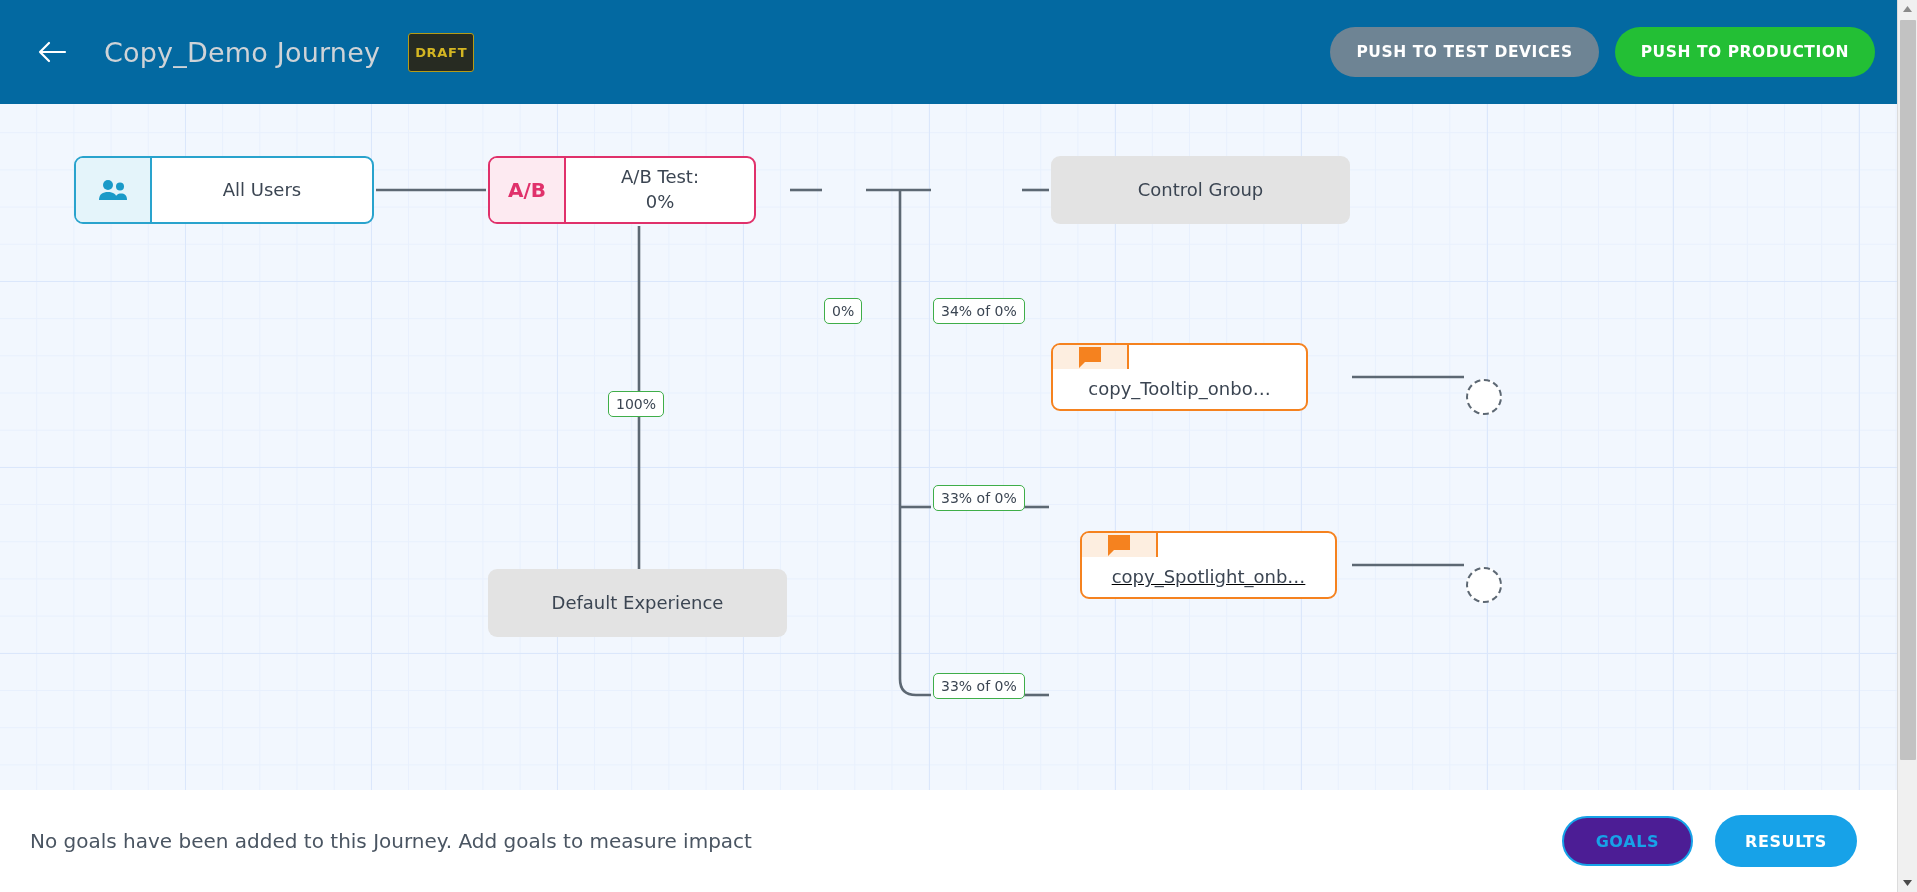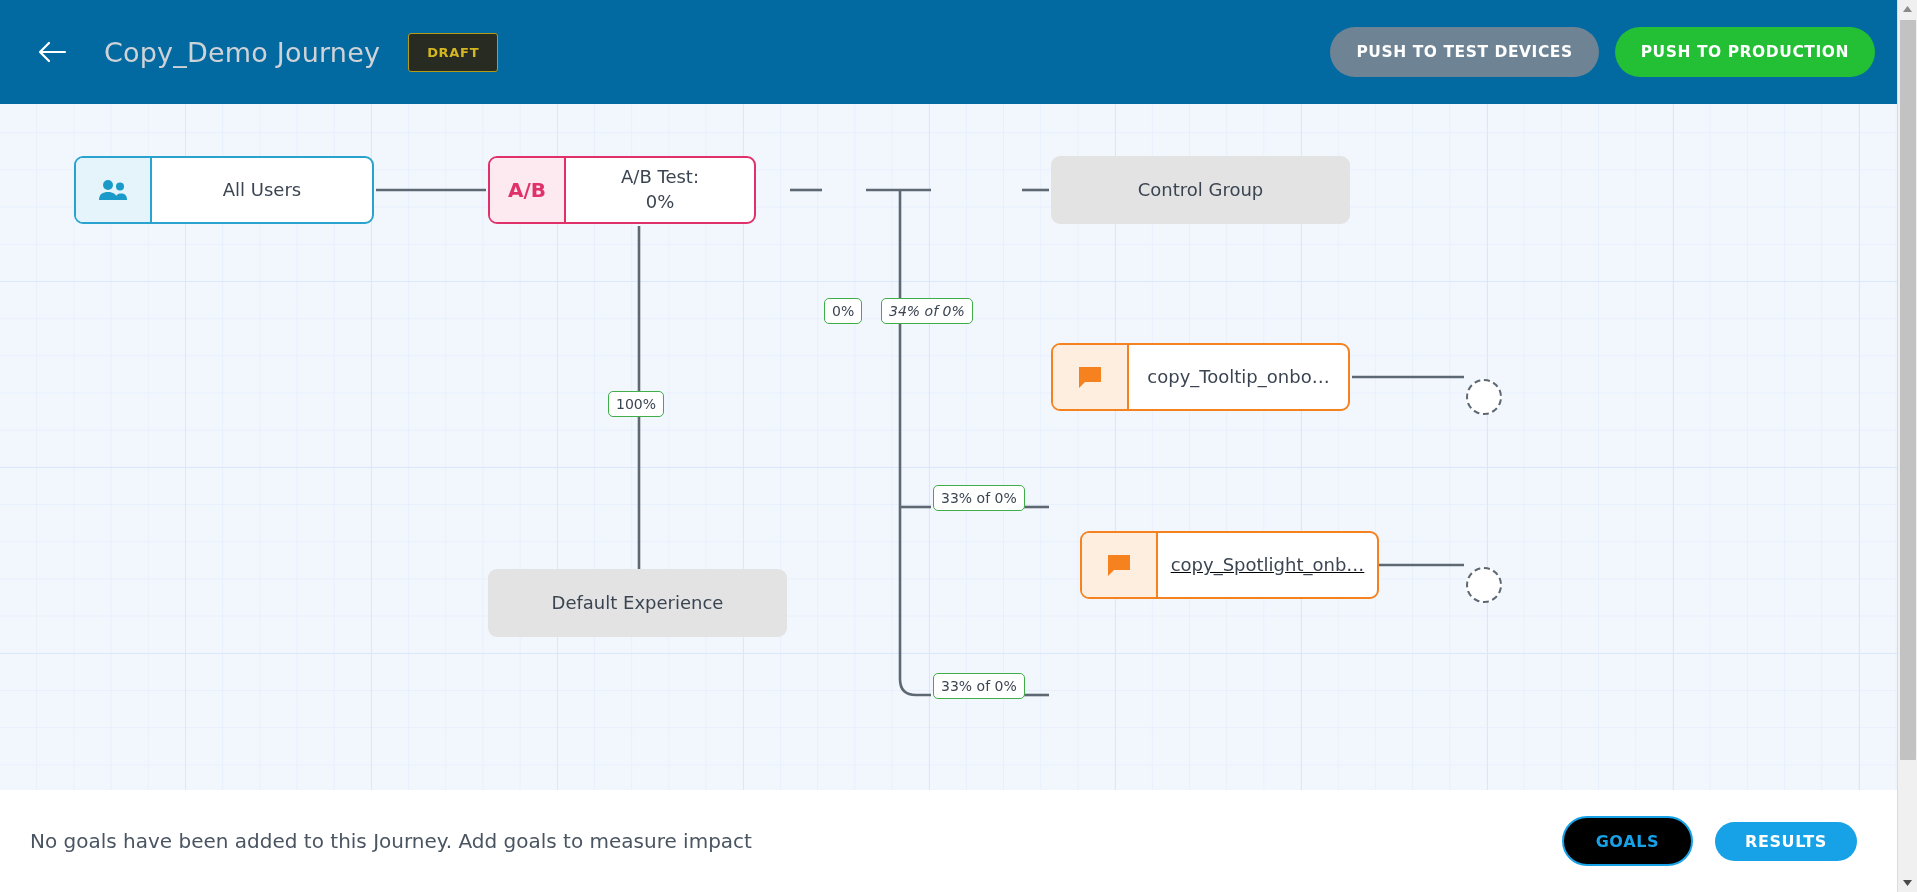--- a/index.html
+++ b/index.html
@@ -53,21 +53,21 @@
 
   .status-badge {
     margin-left: 28px;
     border: 1px solid #b59c18;
     color: #d4b622;
     background: #272b22;
     border-radius: 3px;
     font-size: 13px;
     font-weight: 700;
     letter-spacing: 0.7px;
-    padding: 11px 18px;
+    padding: 11px 6px;
     flex: 0 0 auto;
   }
 
   .header-spacer { flex: 1 1 auto; }
 
   .btn-pill {
     border: none;
     border-radius: 40px;
     color: #ffffff;
     font-size: 15.5px;
@@ -172,22 +172,23 @@
     border: none;
     align-items: center;
     justify-content: center;
   }
   .node-control { left: 1051px; top: 52px; width: 299px; height: 68px; }
   .node-default { left: 488px; top: 465px; width: 299px; height: 68px; }
   .node-plain .node-body { color: #3b4552; }
 
   
   .node-msg {
-    width: 299px; height: 68px;
+    width: 257px; height: 68px;
     border: 2px solid #f5821f;
+    flex-direction: column;
   }
   .node-msg .node-icon {
     width: 76px;
     background: #fdeee0;
     border-right: 2px solid #f5821f;
   }
   .node-tooltip  { left: 1051px; top: 239px; }
   .node-spotlight{ left: 1080px; top: 427px; text-decoration: underline; }
 
   
@@ -209,21 +210,21 @@
     border: 1px solid #3fae49;
     border-radius: 5px;
     color: #3b4552;
     font-size: 14px;
     line-height: 1;
     padding: 5px 7px;
     white-space: nowrap;
     cursor: pointer;
   }
   .badge-ab-out    { left: 824px;  top: 194px; }
-  .badge-control   { left: 881px;  top: 194px; font-style: italic; }
+  .badge-control   { left: 933px;  top: 194px; }
   .badge-default   { left: 608px;  top: 287px; }
   .badge-tooltip   { left: 933px;  top: 381px; }
   .badge-spotlight { left: 933px;  top: 569px; }
 
   
   .bottom-bar {
     position: absolute;
     left: 0; top: 790px;
     width: 1897px;
     height: 102px;
@@ -233,42 +234,42 @@
     padding: 0 40px 0 30px;
   }
   .goals-text {
     color: #4a5562;
     font-size: 20px;
     white-space: nowrap;
   }
   .bottom-spacer { flex: 1 1 auto; }
   .btn-goals {
     border: 2px solid #17a2e8;
-    background: #000000;
+    background: #4c1d95;
     color: #17a2e8;
     border-radius: 40px;
     font-size: 16px;
     font-weight: 700;
     letter-spacing: 0.6px;
     font-family: "DejaVu Sans", "Liberation Sans", sans-serif;
     height: 50px;
     padding: 0 32px;
     margin-right: 22px;
     cursor: pointer;
   }
   .btn-results {
     border: none;
     background: #17a2e8;
     color: #ffffff;
     border-radius: 40px;
     font-size: 16px;
     font-weight: 700;
     letter-spacing: 0.6px;
     font-family: "DejaVu Sans", "Liberation Sans", sans-serif;
-    height: 39px;
+    height: 52px;
     padding: 0 30px;
     cursor: pointer;
   }
 
   
   .scrollbar {
     position: absolute;
     right: 0; top: 0;
     width: 20px;
     height: 892px;

